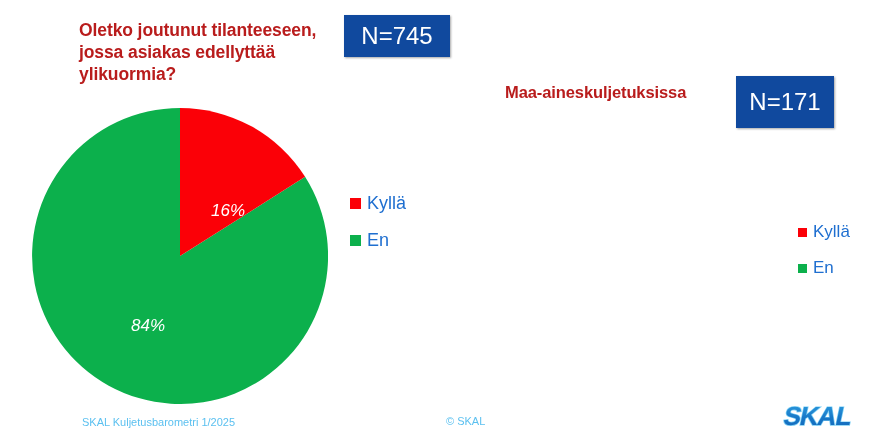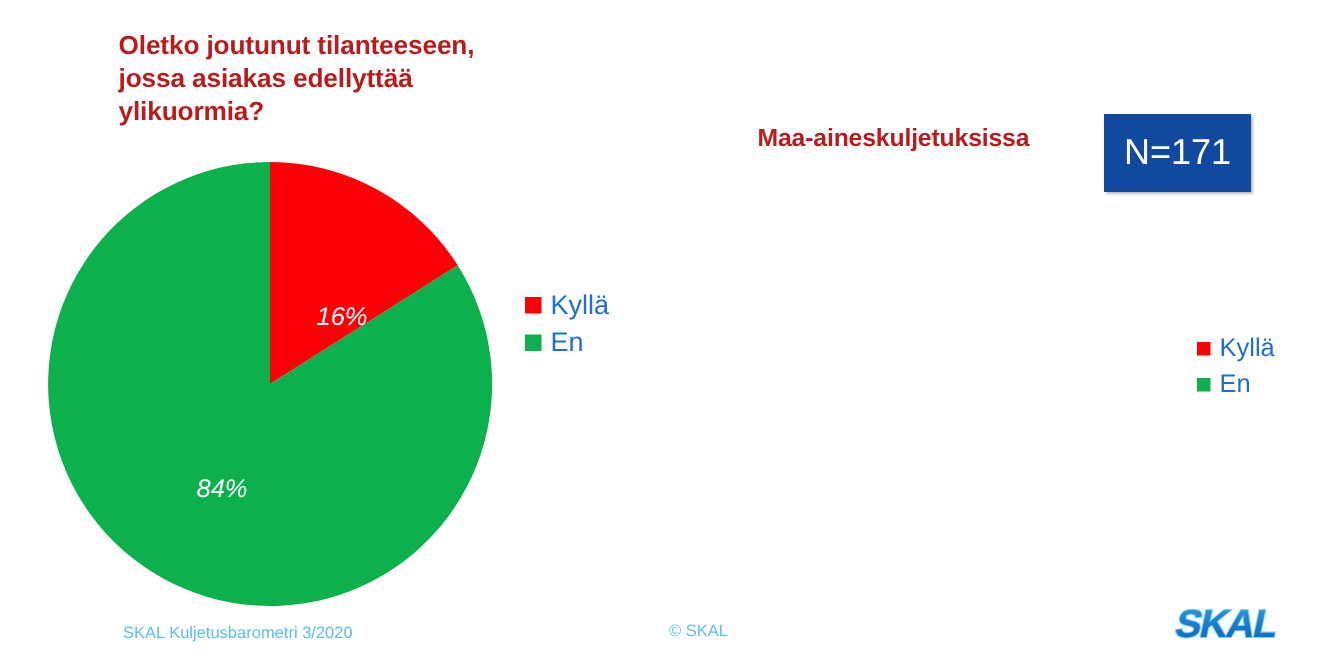--- a/index.html
+++ b/index.html
@@ -83,21 +83,21 @@
     dominant-baseline: middle;
   }
   .label-lg { font-size: 17px; }
   .label-sm { font-size: 13px; }
 
   
   .legend {
     position: absolute;
     display: flex;
     flex-direction: column;
-    gap: 4px;
+    gap: 16px;
   }
   #legend-1 { left: 350px; top: 193px; }
   #legend-2 { left: 798px; top: 222px; }
 
   .legend-row {
     display: flex;
     align-items: center;
     color: #1f6fd0;
     white-space: nowrap;
   }
@@ -130,20 +130,21 @@
   }
   #logo svg { display: block; width: 100%; height: 100%; }
 </style>
 </head>
 <body>
 
 <div class="slide">
 
   <div class="chart-title" id="title-1">Oletko joutunut tilanteeseen, jossa asiakas edellyttää ylikuormia?</div>
 
+  <div class="n-badge" id="badge-1">N=745</div>
 
   <div class="pie-wrap" id="pie-wrap-1">
     <svg class="pie-svg" viewBox="0 0 296 296">
 
       <path fill="#0cb04c" d="M 148 148 L 273.1 68.8 A 148 148 0 1 1 148 0 Z"></path>
 
       <path fill="#fb0007" d="M 148 148 L 148 0 A 148 148 0 0 1 273.1 68.8 Z"></path>
       <text class="slice-label label-lg" x="196" y="104">16%</text>
       <text class="slice-label label-lg" x="116" y="219">84%</text>
     </svg>
@@ -169,21 +170,21 @@
     <div class="legend-row">
       <span class="legend-swatch" style="background:#fb0007"></span>
       <span>Kyllä</span>
     </div>
     <div class="legend-row">
       <span class="legend-swatch" style="background:#0cb04c"></span>
       <span>En</span>
     </div>
   </div>
 
-  <div class="footer-text" id="footer-source">SKAL Kuljetusbarometri 3/2020</div>
+  <div class="footer-text" id="footer-source">SKAL Kuljetusbarometri 1/2025</div>
 
   <div class="footer-text" id="footer-copy">© SKAL</div>
 
   <div id="logo">
     <svg viewBox="0 0 96 36">
       <defs>
         <linearGradient id="skalgrad" x1="0" y1="0" x2="0" y2="1">
           <stop offset="0%" stop-color="#2f9fe0"></stop>
           <stop offset="55%" stop-color="#1878c8"></stop>
           <stop offset="100%" stop-color="#1266b8"></stop>

